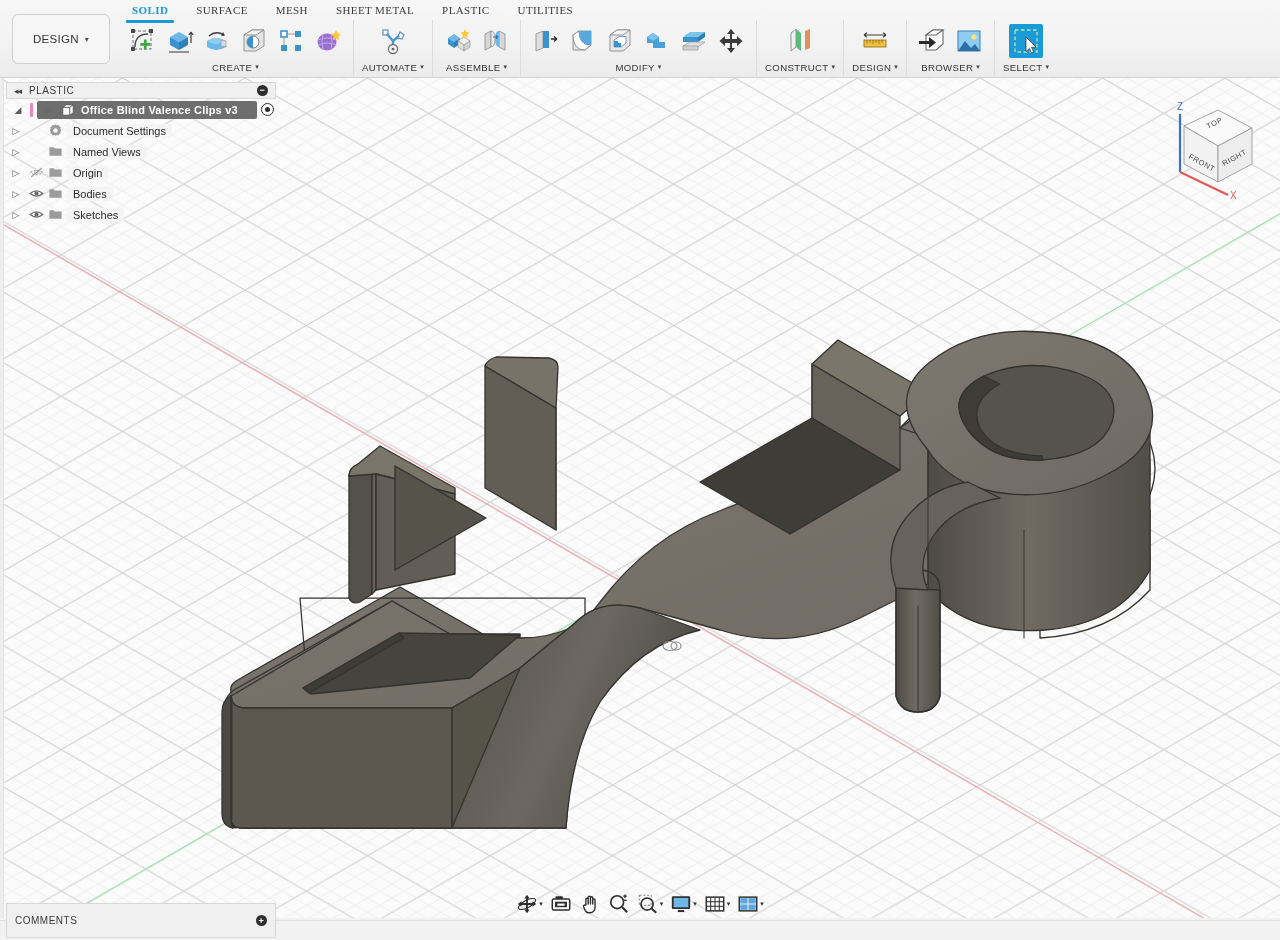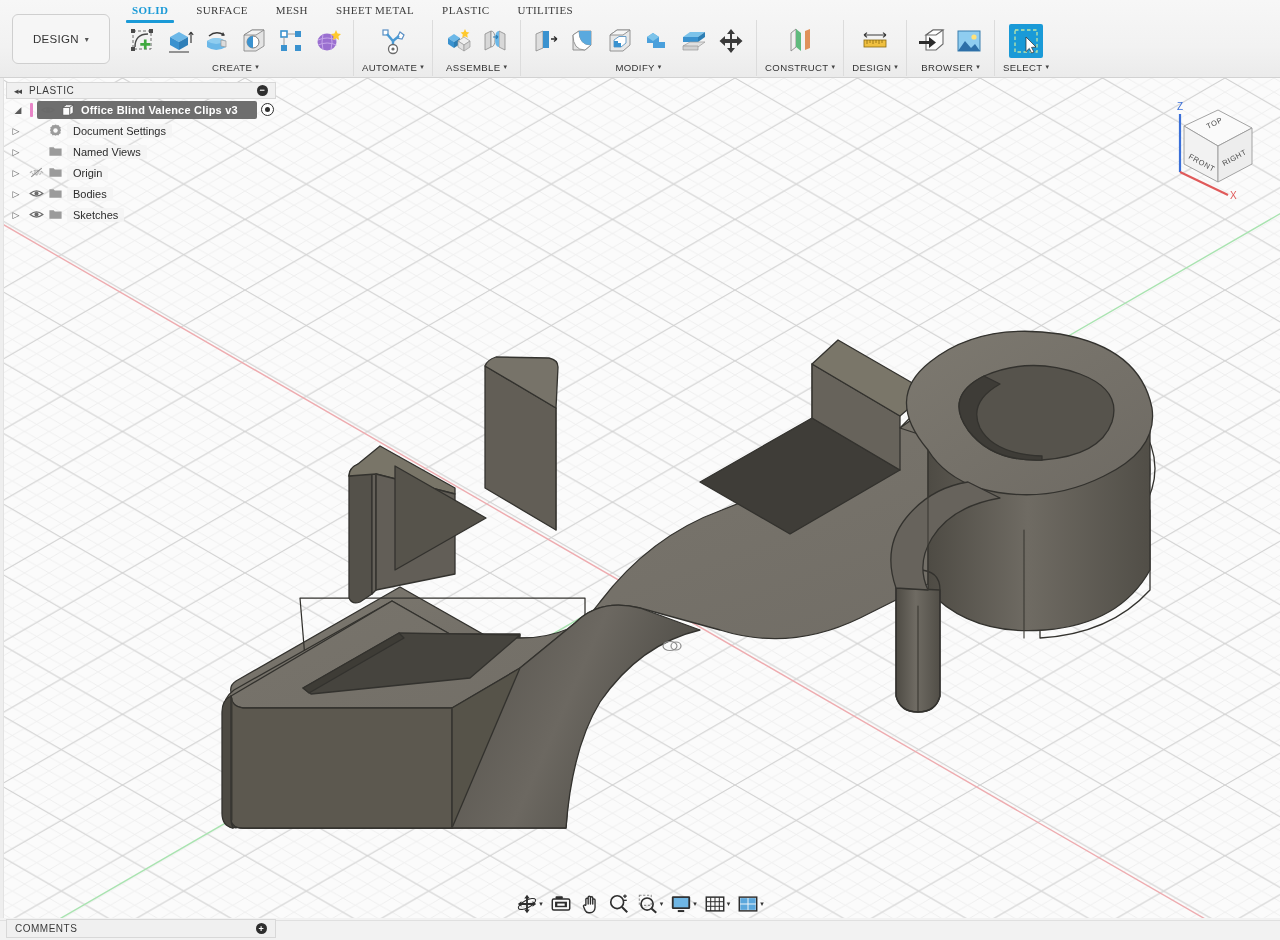--- a/index.html
+++ b/index.html
@@ -101,21 +101,21 @@
   .viewcube{ position:absolute; right:18px; top:18px; width:106px; height:106px; z-index:25;}
 
   
   .navbar{
     position:absolute; left:0; bottom:22px; width:1280px; height:28px;
     display:flex; align-items:center; justify-content:center; gap:1px; z-index:35;
   }
   .navitem{ display:flex; align-items:center; gap:1px; padding:2px 3px; cursor:default;}
   .navitem .caret{ font-size:7px; color:#333; }
   .comments{
-    position:absolute; left:6px; bottom:2px; width:270px; height:19px;
+    position:absolute; left:6px; bottom:2px; width:270px; height:35px;
     background:#f0f0f0; border:1px solid #d8d8d8; display:flex; align-items:center;
     padding:0 8px; font-size:10px; letter-spacing:.5px; color:#3a3a3a; z-index:35;
   }
   .comments .plus{
     margin-left:auto; width:11px; height:11px; border-radius:50%;
     background:#2e2e2e; color:#fff; font-size:9px; font-weight:bold;
     display:flex; align-items:center; justify-content:center;
   }
   .statusbar{
     position:absolute; left:0; bottom:0; width:1280px; height:20px;

